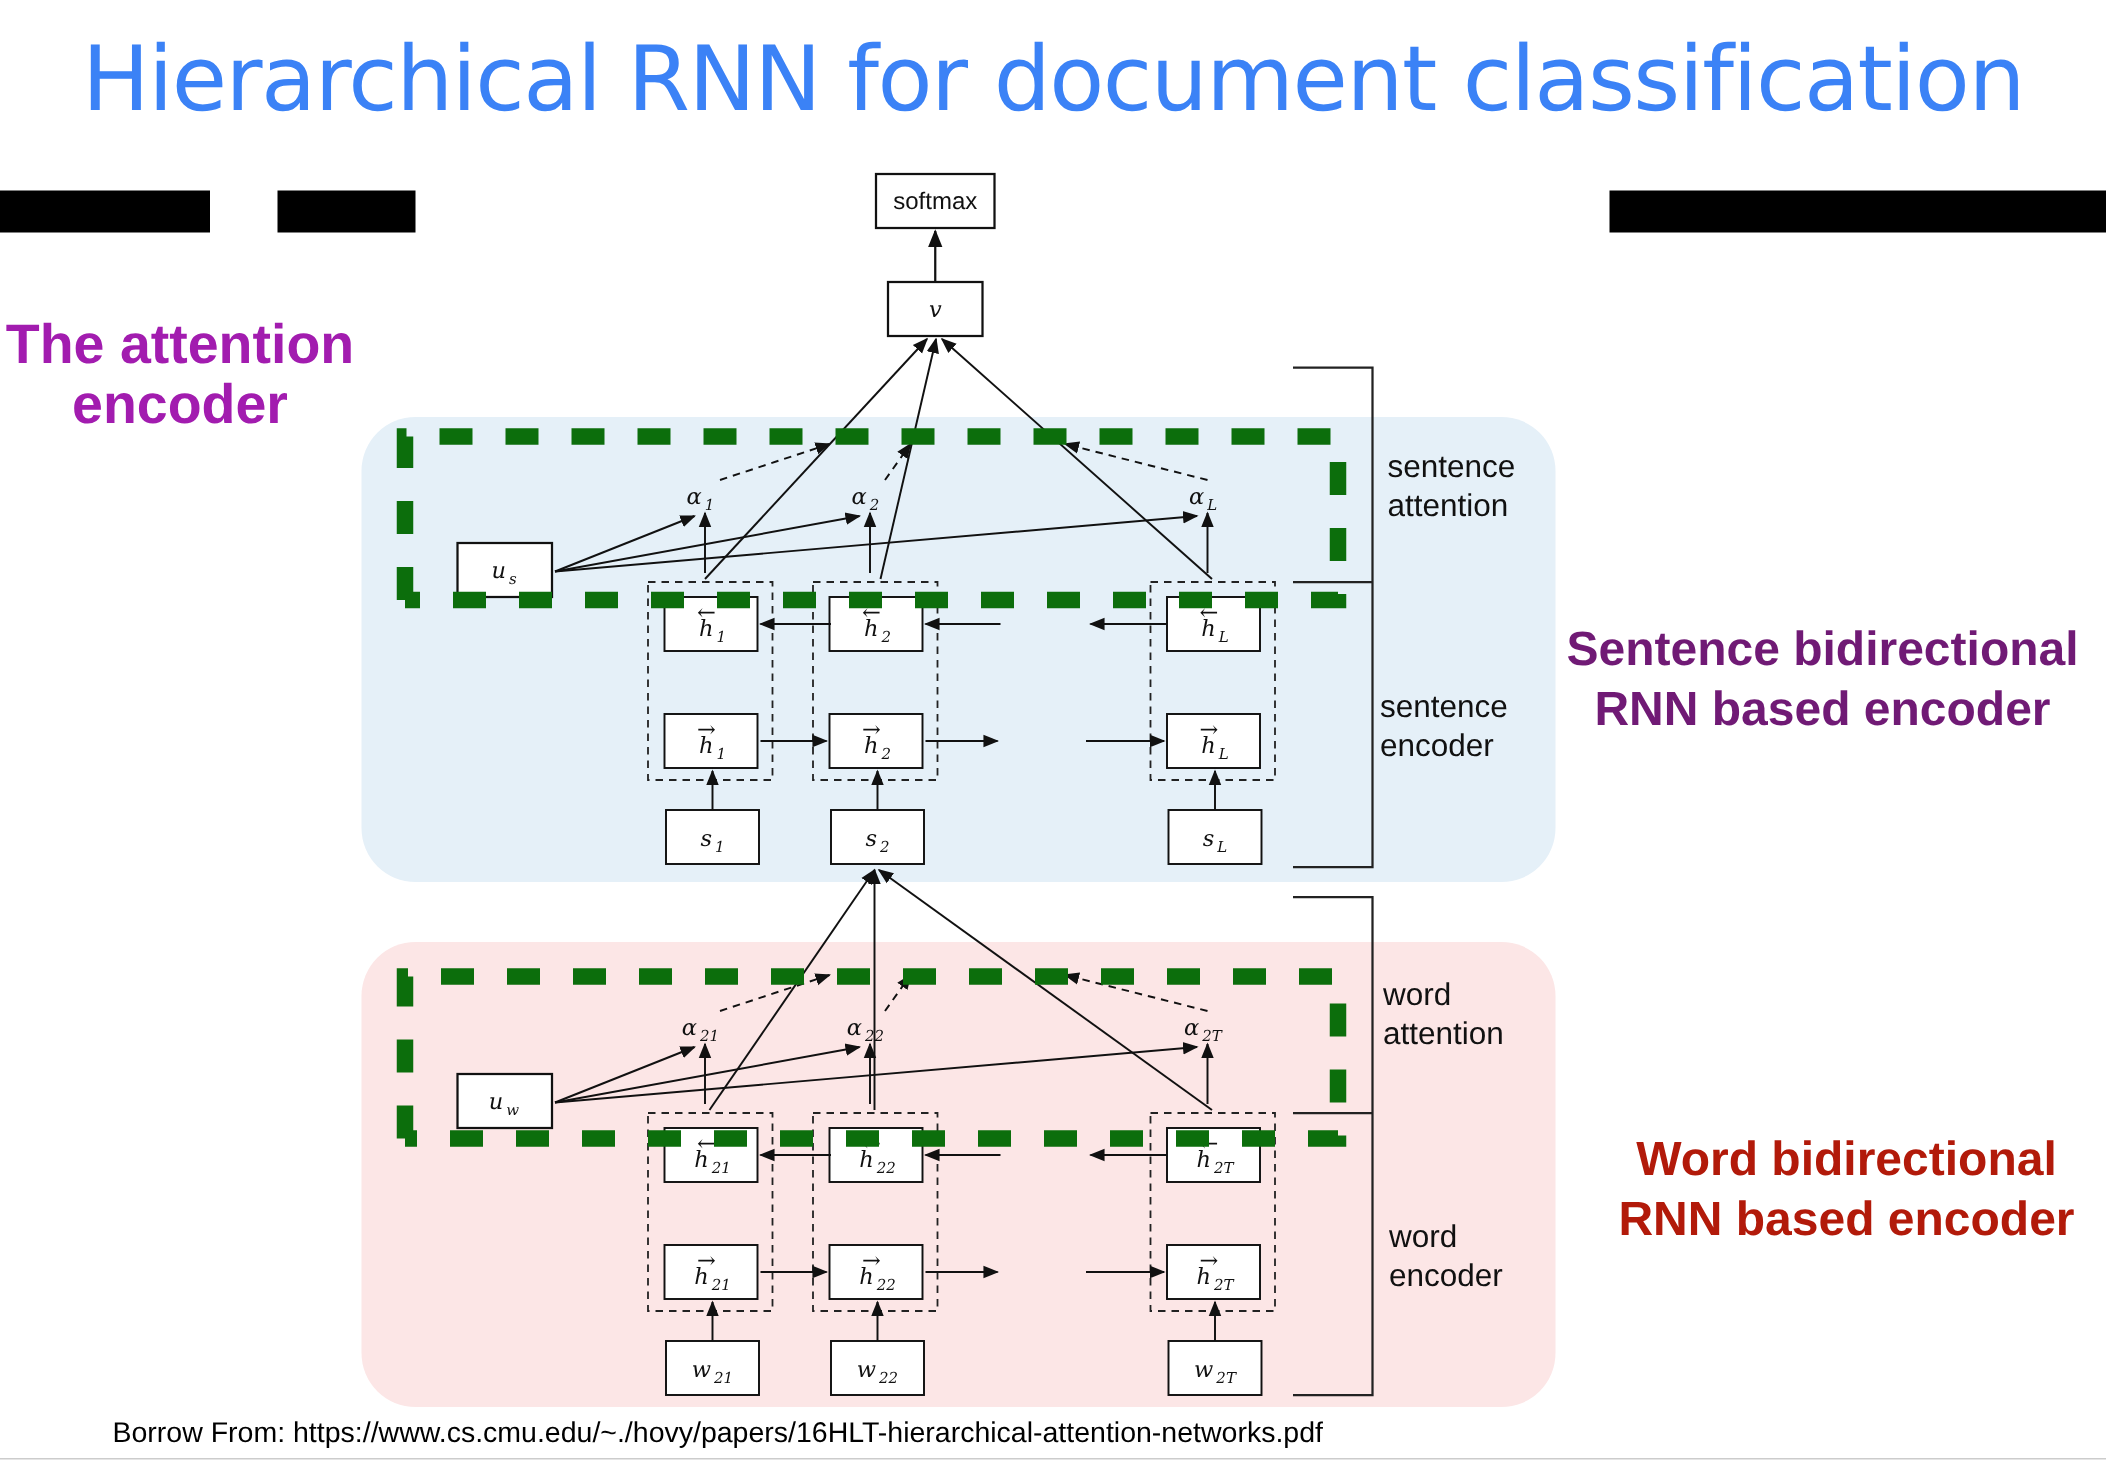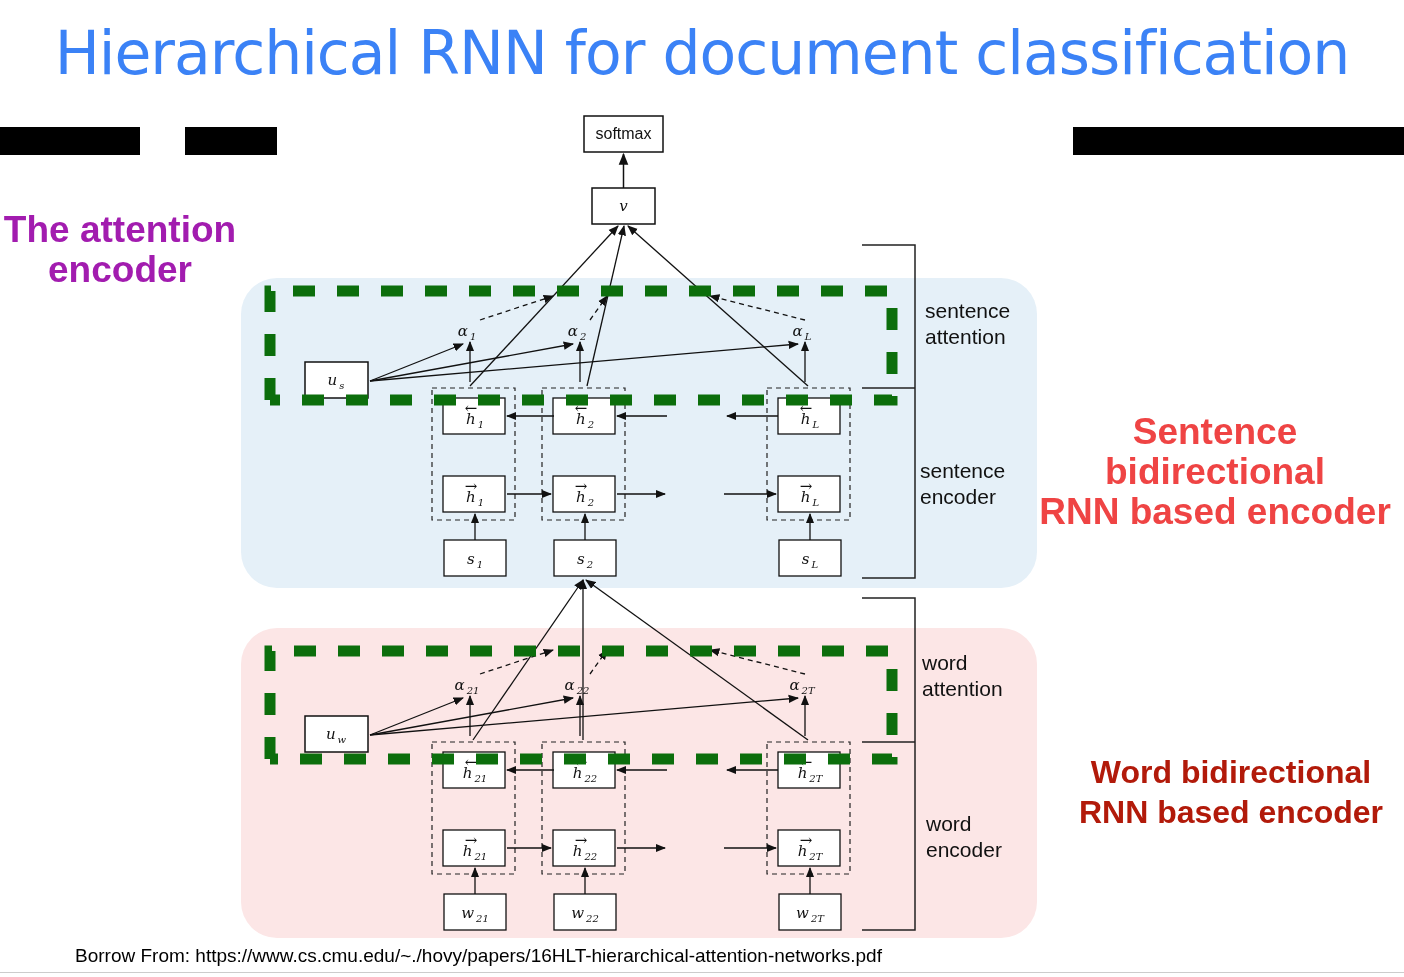--- a/index.html
+++ b/index.html
@@ -1,21 +1,21 @@
 <!DOCTYPE html>
 <html><head>
 <meta charset="utf-8">
 <style>
   html, body { margin: 0; padding: 0; background: #ffffff; }
   body { width: 1404px; height: 977px; position: relative; overflow: hidden; font-family: "Liberation Sans", sans-serif; }
   .title { position: absolute; left: 0; top: 18px; width: 1404px; text-align: center; font-family: "DejaVu Sans", sans-serif; font-size: 60px; color: #3b82f6; letter-spacing: -1px; }
   .redact { position: absolute; background: #000; }
   .side-label { position: absolute; font-family: "Liberation Sans", sans-serif; font-weight: bold; text-align: center; line-height: 40px; }
   .green-label { color: #a21caf; font-size: 37px; }
-  .blue-label { color: #ef4444; font-size: 37px; }
+  .blue-label { color: #701a75; font-size: 32px; }
   .red-label { color: #b21a0a; font-size: 32px; }
   .panel { position: absolute; border-radius: 36px; }
   .panel.sent { left: 241px; top: 278px; width: 796px; height: 310px; background: #e5f0f8; }
   .panel.word { left: 241px; top: 628px; width: 796px; height: 310px; background: #fce6e6; }
   svg.diagram { position: absolute; left: 0; top: 0; }
   .footer { position: absolute; left: 43px; top: 945px; font-size: 19px; color: #000; font-family: "Liberation Sans", sans-serif; margin-left: 32px; }
   .footer-line { position: absolute; left: 0; top: 972px; width: 1404px; height: 1px; background: #cccccc; }
   .gl { font-family: "Liberation Sans", sans-serif; font-size: 21px; fill: #111; }
   .box-lbl { font-family: "DejaVu Serif", serif; font-style: italic; font-size: 15px; fill: #111; }
   .sub { font-size: 10px; }

